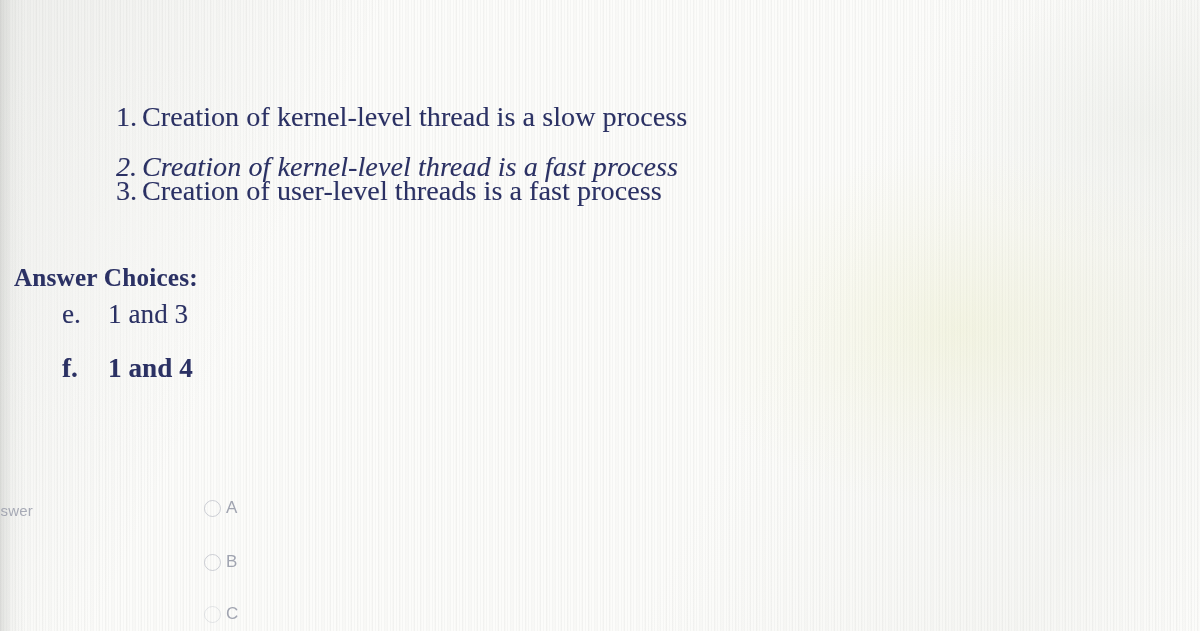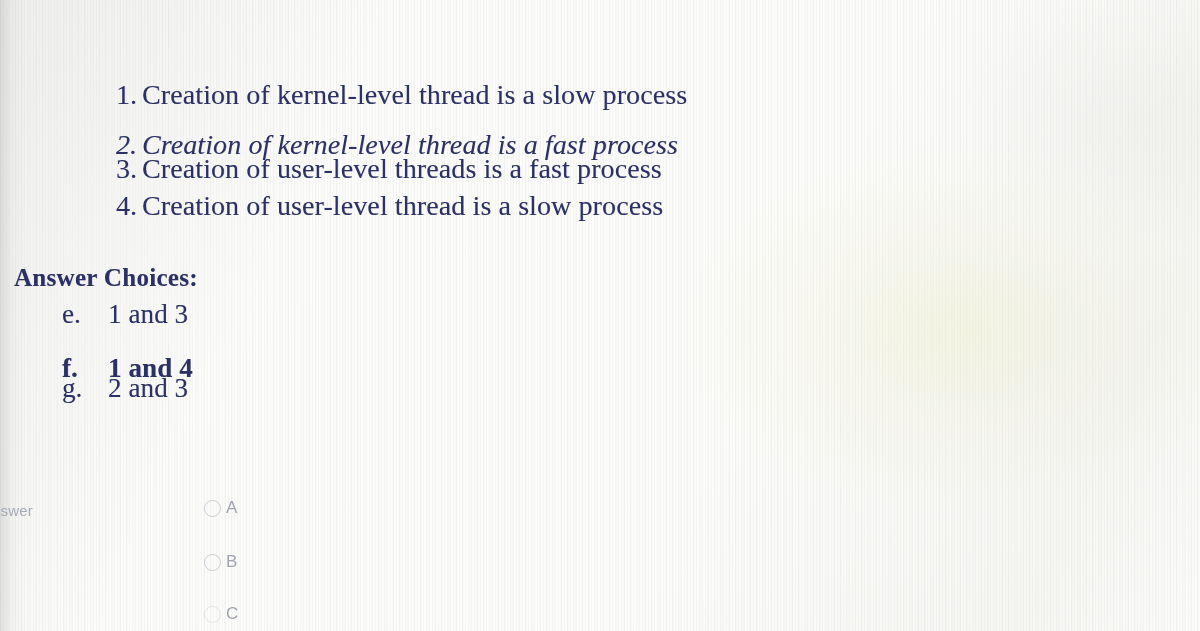--- a/index.html
+++ b/index.html
@@ -79,20 +79,21 @@
   #question-line{
     left:14px;top:30px;
     font-size:29px;line-height:34px;
     letter-spacing:0.1px;
   }
 
   .numbered-item{
     left:116px;
     font-size:28px;line-height:34px;
     letter-spacing:0.1px;
+    margin-top:22px;
   }
   .numbered-item .num{display:inline-block;min-width:26px;}
 
   #answer-choices-heading{
     left:14px;top:262px;
     font-size:25px;line-height:32px;
     font-weight:bold;
     letter-spacing:0.3px;
   }
 
@@ -149,37 +150,31 @@
     </div>
 
     <div class="ink numbered-item" style="top:128px;font-style:italic;">
       <span class="num">2.</span><span>Creation of kernel-level thread is a fast process</span>
     </div>
 
     <div class="ink numbered-item" style="top:152px;">
       <span class="num">3.</span><span>Creation of user-level threads is a fast process</span>
     </div>
 
-    <div class="ink numbered-item" style="top:189px;">
-      <span class="num">4.</span><span>Creation of user-level thread is a slow process</span>
-    </div>
 
     <div class="ink" id="answer-choices-heading">Answer Choices:</div>
 
     <div class="ink choice-item" style="top:298px;">
       <span class="letter">e.</span><span>1 and 3</span>
     </div>
 
     <div class="ink choice-item" style="top:352px;font-weight:bold;">
       <span class="letter">f.</span><span>1 and 4</span>
     </div>
 
-    <div class="ink choice-item" style="top:372px;">
-      <span class="letter">g.</span><span>2 and 3</span>
-    </div>
 
 
   </div>
 
   <div id="ghost-layer">
 
     <div class="ghost-text" id="ghost-answer-label">nswer</div>
 
     <div class="ghost-radio" style="top:30px;"></div>
     <div class="ghost-text ghost-option-letter" style="top:28px;">A</div>

